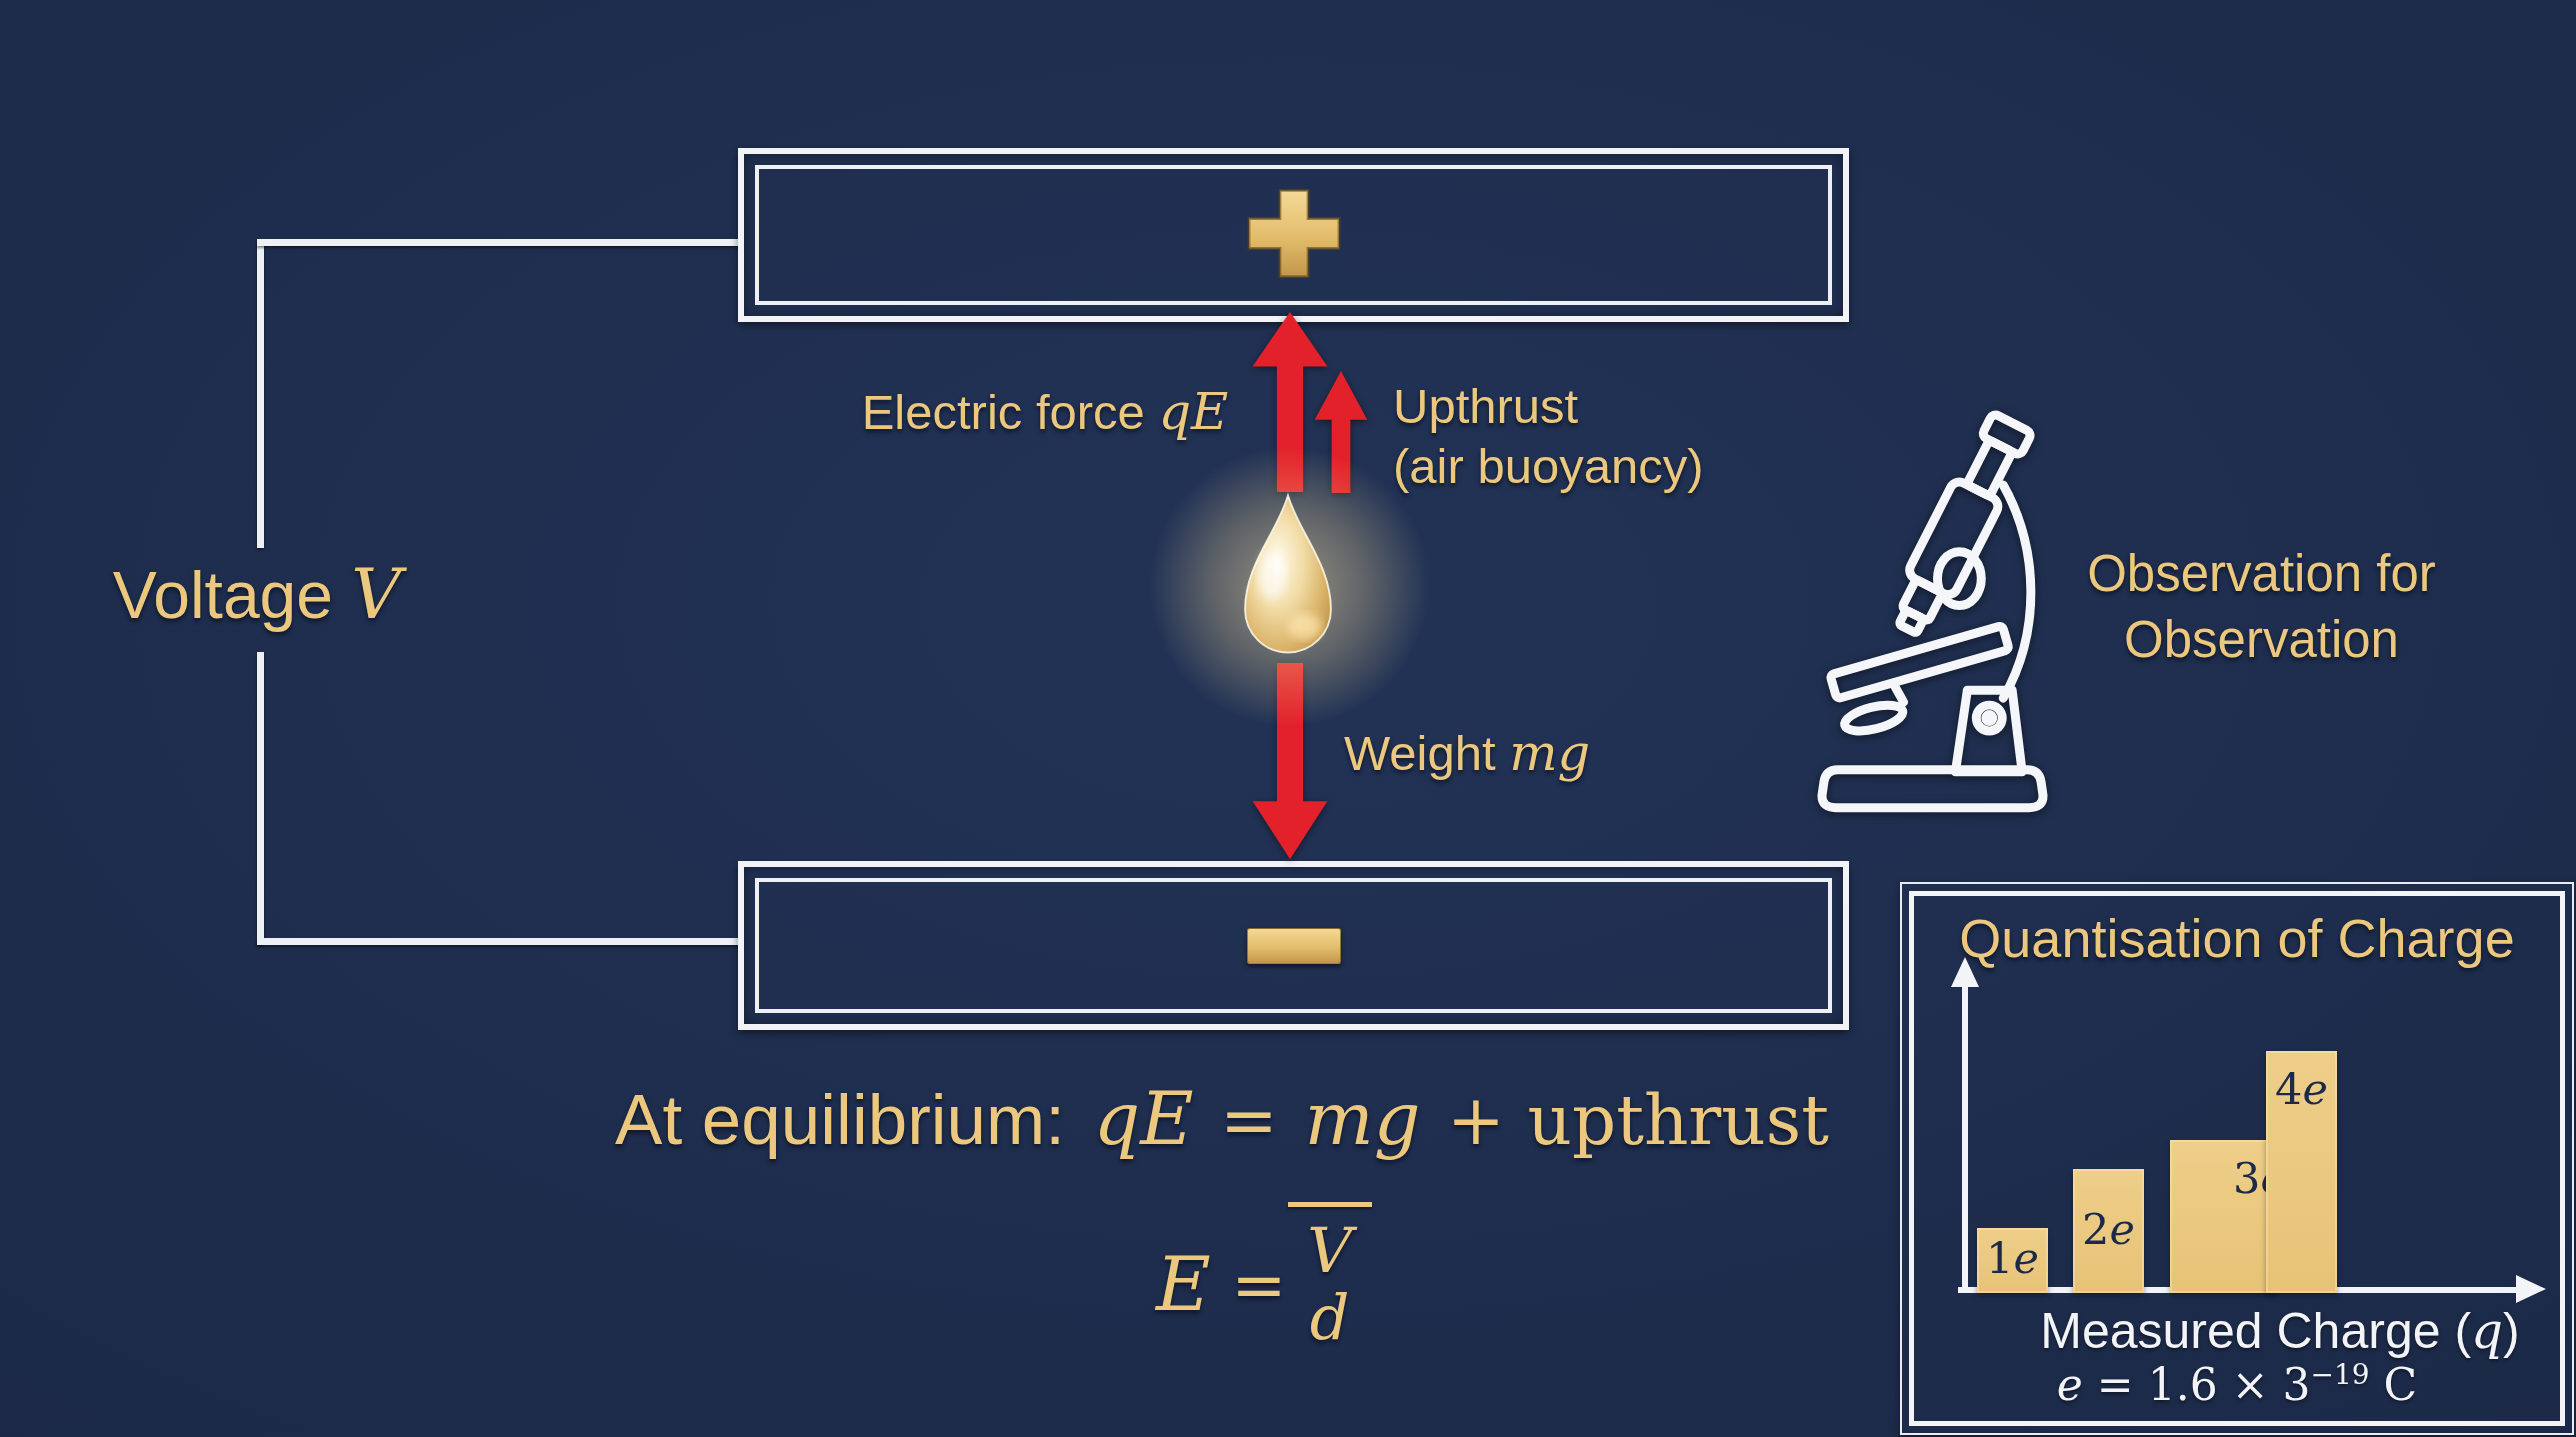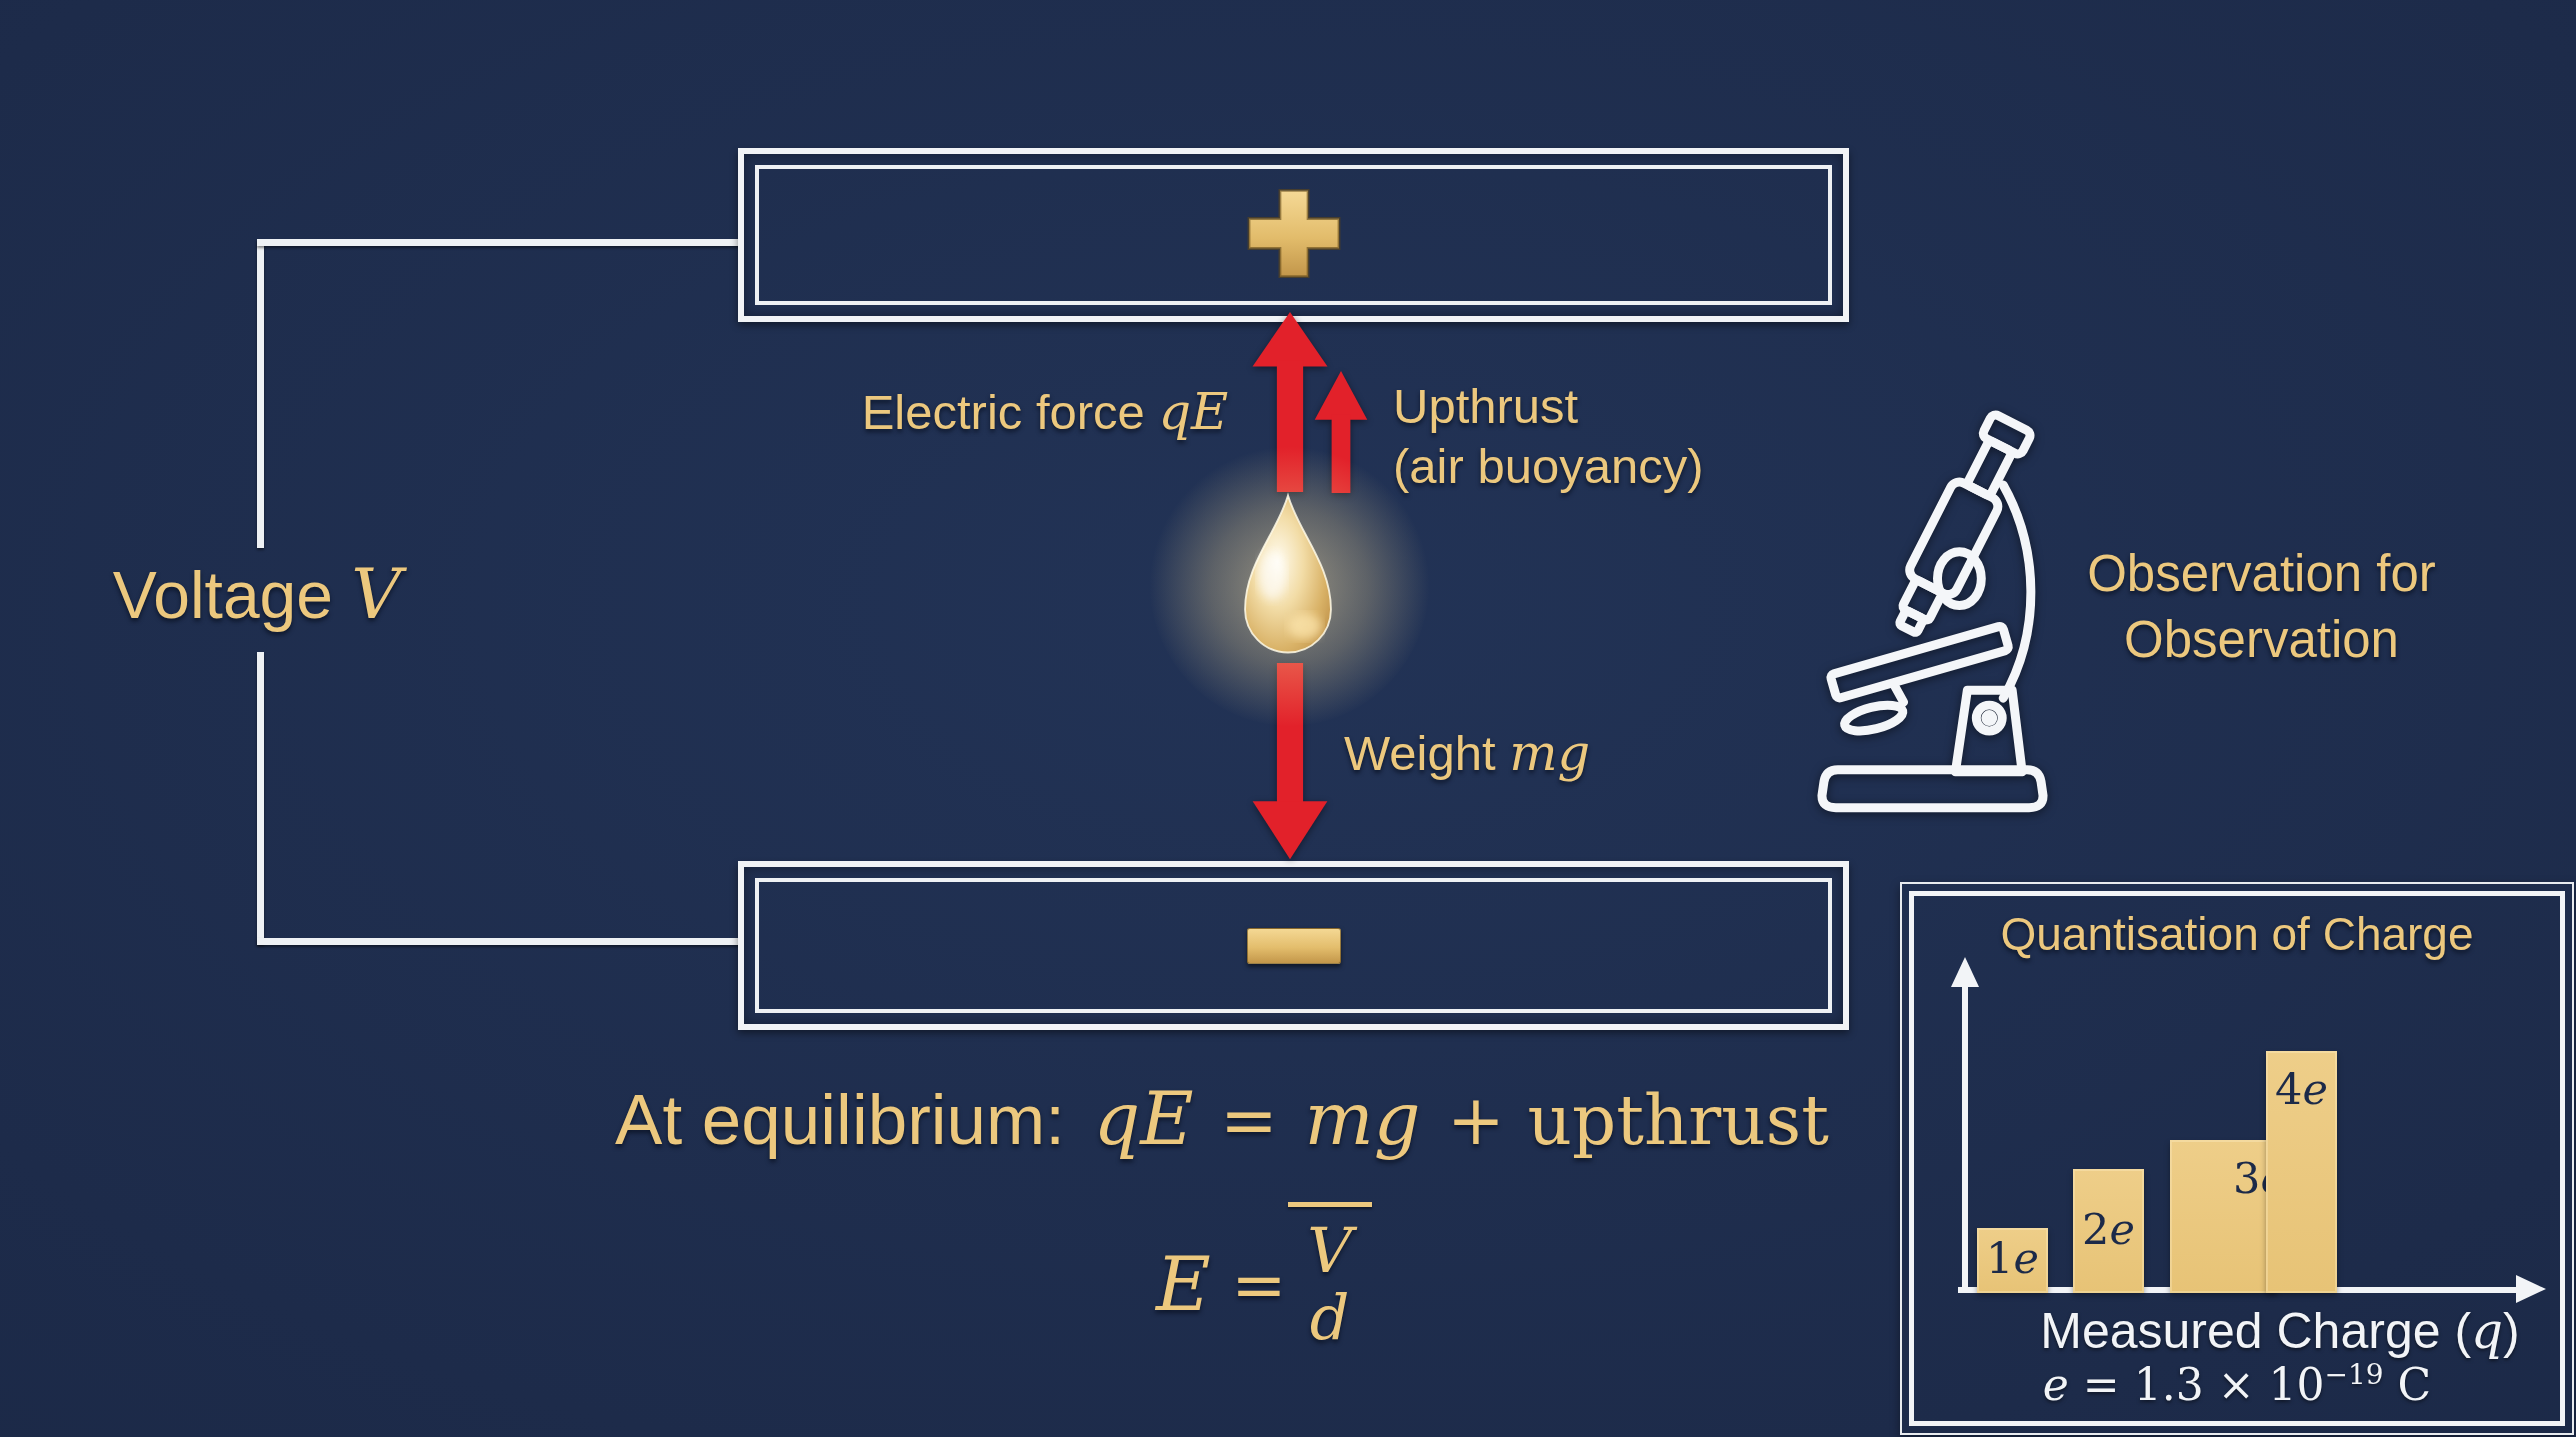--- a/index.html
+++ b/index.html
@@ -51,21 +51,21 @@
   .eq2 .big{font-size:75px;}
   .eq2 .eqs{font-size:66px;}
   .frac{display:flex;flex-direction:column;align-items:center;}
   .frac .num,.frac .den{font-size:62px;line-height:67px;}
   .frac .bar{width:84px;height:5.6px;background:#ecc87e;margin:3.7px 0;box-shadow:0 1.9px 2.8px rgba(0,0,0,.5);}
 
   
   .qbox{position:absolute;left:1900px;top:882px;width:670px;height:549px;
         border:2.8px solid #e8ebef;box-shadow:0 3.7px 9.4px rgba(0,0,0,.4);}
   .qframe{position:absolute;inset:6.6px;border:5.6px solid #f2f4f7;}
-  .qtitle{position:absolute;top:22.5px;left:0;width:100%;text-align:center;font-size:46px;}
+  .qtitle{position:absolute;top:22.5px;left:0;width:100%;text-align:center;font-size:54px;}
   .yaxis{position:absolute;left:60px;top:101px;width:5.6px;height:305px;background:#f2f4f7;}
   .yarrow{position:absolute;left:49px;top:73px;width:0;height:0;
           border-left:14px solid transparent;border-right:14px solid transparent;border-bottom:30px solid #f2f4f7;}
   .xaxis{position:absolute;left:56px;top:403px;width:562px;height:5.6px;background:#f2f4f7;}
   .xarrow{position:absolute;left:614px;top:391px;width:0;height:0;
           border-top:14px solid transparent;border-bottom:14px solid transparent;border-left:30px solid #f2f4f7;}
   .bars{position:absolute;inset:0;}
   .bar{position:absolute;bottom:140px;width:71px;background:linear-gradient(180deg,#eece89 0%,#e7c376 100%);
        box-shadow:inset 0 0 0 1.9px rgba(255,240,200,.35), 0 2.8px 5.6px rgba(0,0,0,.35);}
   .bar-label{position:absolute;width:100%;text-align:center;
@@ -223,19 +223,19 @@
         <div class="bar" style="left: 364px; height: 242px;">
           <div class="bar-label" style="top: 13px;"><span>4</span><i>e</i></div>
         </div>
       </div>
     <div class="xlabel white-t">
       <span>Measured Charge (</span><i class="qi">q</i><span>)</span>
     </div>
     <div class="qann white-t">
       <i>e</i>
       <span>=</span>
-      <span>1.3 × 10</span><sup>−19</sup>
+      <span>1.6 × 3</span><sup>−19</sup>
       <span>C</span>
     </div>
   </div>
 
 </div>
 
 
 </body></html>

